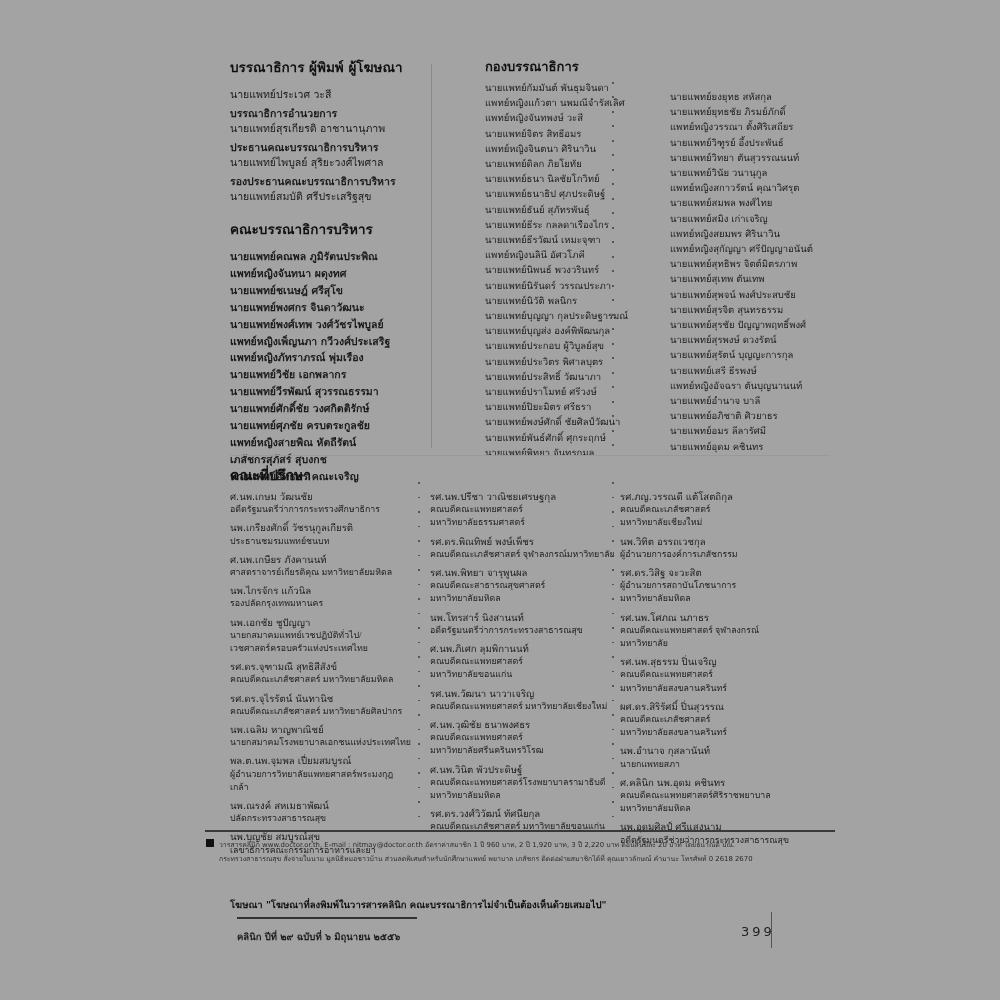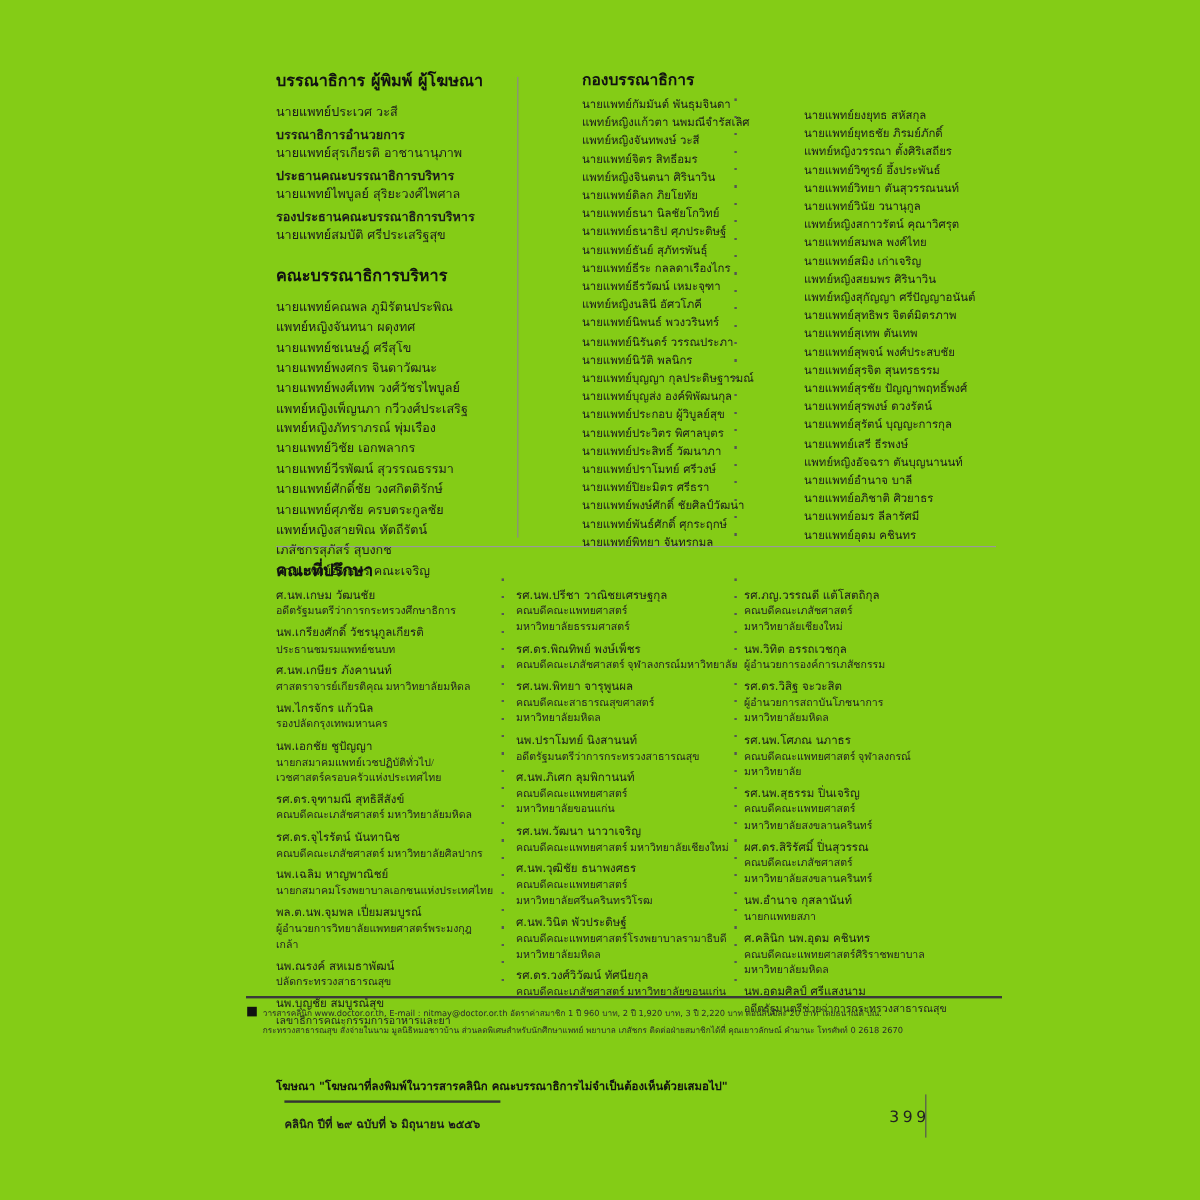--- a/index.html
+++ b/index.html
@@ -1,28 +1,28 @@
 <!DOCTYPE html>
 <html><head>
 <meta charset="utf-8">
 <style>
   html,body{margin:0;padding:0;background:#fff;}
-  .page{position:relative;width:1000px;height:1000px;background:#84cc16;overflow:hidden;
+  .page{position:relative;width:1000px;height:1000px;background:#a3a3a3;overflow:hidden;
         font-family:"DejaVu Sans","Liberation Sans",sans-serif;color:#1b1b1b;}
   h1,h2{margin:0;font-weight:bold;color:#111;}
   
   .sec-editor{position:absolute;left:230px;top:56px;width:205px;}
   .sec-editor h1{font-size:13.5px;white-space:nowrap;}
   .ed-list{margin-top:9px;}
   .ed-list .entry{margin:1px 0 4px 0;}
   .lbl{font-weight:bold;font-size:10.5px;line-height:15px;white-space:nowrap;}
   .ed-list .nm{font-size:10.5px;line-height:15px;white-space:nowrap;}
   .sec-editor h2{font-size:13.5px;margin-top:14px;white-space:nowrap;}
   .exec{margin-top:8px;}
-  .exec .nm{font-size:10.5px;line-height:16.9px;white-space:nowrap;}
+  .exec .nm{font-size:10.5px;line-height:16.9px;white-space:nowrap;font-weight:bold;}
   
   .sec-team{position:absolute;left:437px;top:56px;width:400px;margin-left:48px;}
   .sec-team h1{font-size:13px;white-space:nowrap;}
   .team-col .nm{font-size:9.5px;line-height:15.2px;white-space:nowrap;}
   .team-col1{position:absolute;left:0;top:24px;width:172px;}
   .team-col2{position:absolute;left:185px;top:33px;width:212px;}
   
   .vrule{position:absolute;left:431px;top:64px;width:1px;height:384px;background:#8a8a8a;}
   .dots{position:absolute;width:2px;
         background:repeating-linear-gradient(to bottom,#555 0 1.8px,transparent 1.8px 14.5px);}
@@ -218,21 +218,21 @@
         <div class="adv">
           <div class="anm">รศ.ดร.พิณทิพย์ พงษ์เพ็ชร</div>
           <div class="arole">คณบดีคณะเภสัชศาสตร์ จุฬาลงกรณ์มหาวิทยาลัย</div>
         </div>
         <div class="adv">
           <div class="anm">รศ.นพ.พิทยา จารุพูนผล</div>
           <div class="arole">คณบดีคณะสาธารณสุขศาสตร์</div>
           <div class="arole">มหาวิทยาลัยมหิดล</div>
         </div>
         <div class="adv">
-          <div class="anm">นพ.ปราโมทย์ นิงสานนท์</div>
+          <div class="anm">นพ.โทรสาร์ นิงสานนท์</div>
           <div class="arole">อดีตรัฐมนตรีว่าการกระทรวงสาธารณสุข</div>
         </div>
         <div class="adv">
           <div class="anm">ศ.นพ.ภิเศก ลุมพิกานนท์</div>
           <div class="arole">คณบดีคณะแพทยศาสตร์</div>
           <div class="arole">มหาวิทยาลัยขอนแก่น</div>
         </div>
         <div class="adv">
           <div class="anm">รศ.นพ.วัฒนา นาวาเจริญ</div>
           <div class="arole">คณบดีคณะแพทยศาสตร์ มหาวิทยาลัยเชียงใหม่</div>

